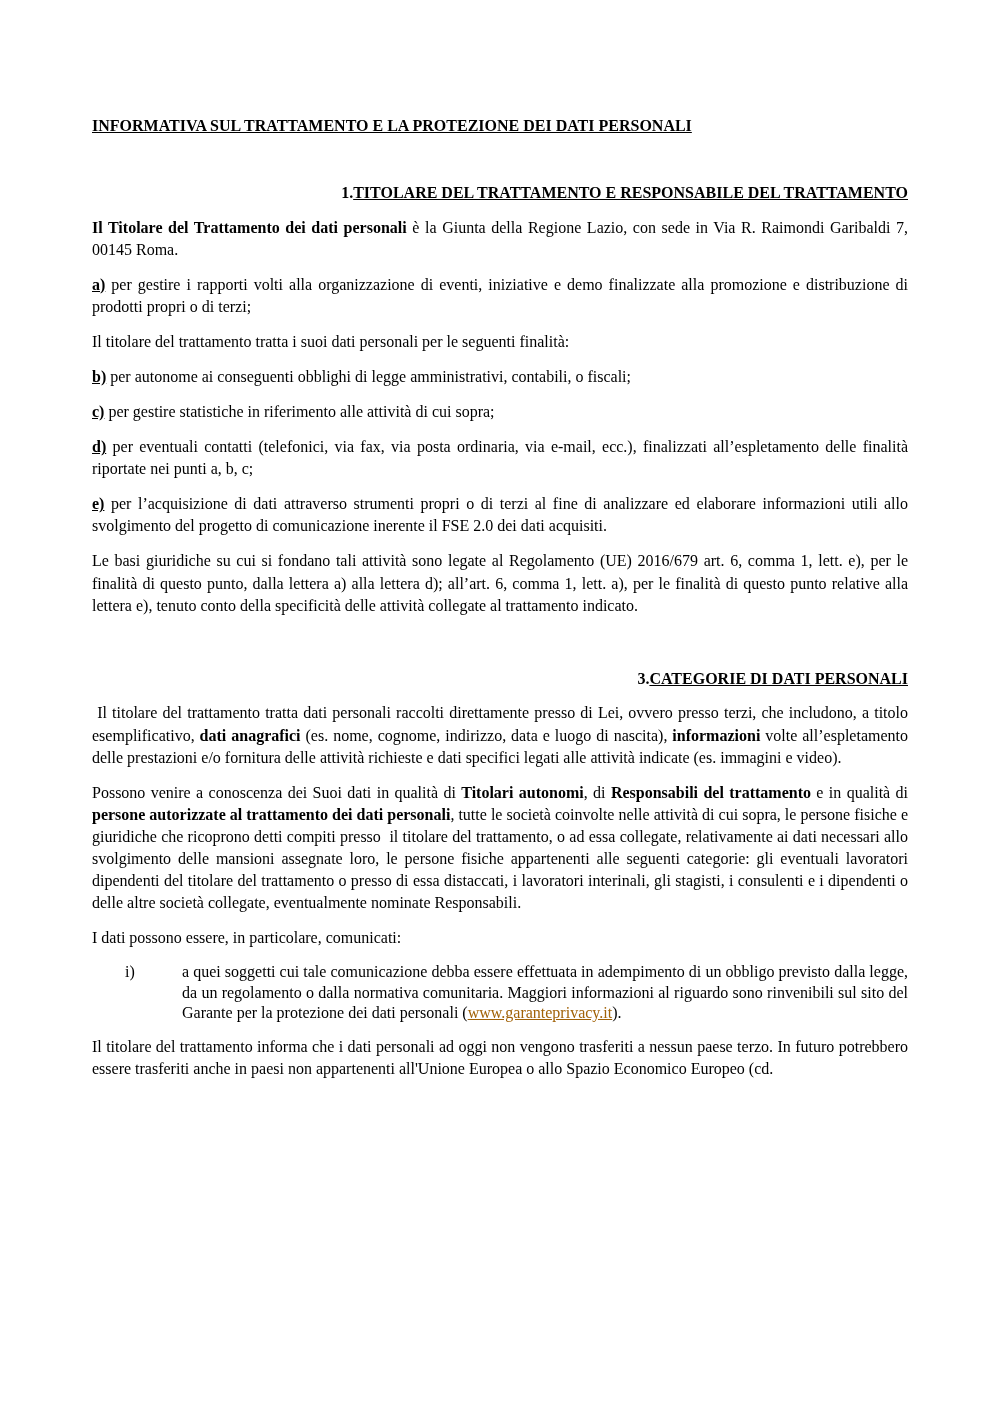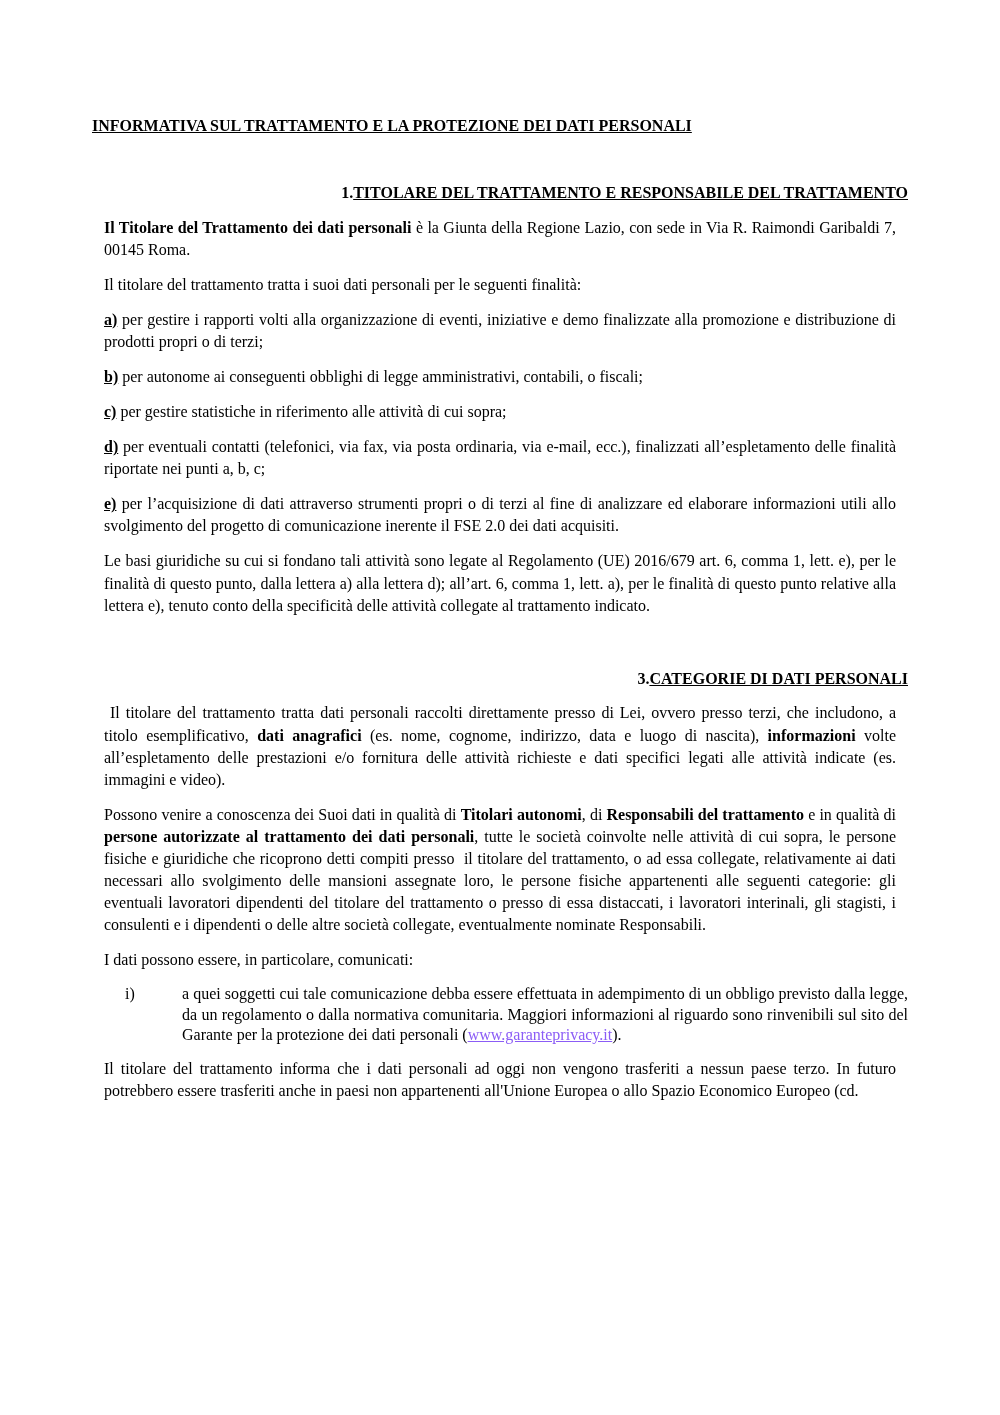--- a/index.html
+++ b/index.html
@@ -32,54 +32,54 @@
     line-height: 1.3;
     text-align: right;
   }
   .heading.spaced { margin-top: 52px; }
   .hnum {
     display: inline-block;
     width: 22px;
   }
   .htxt { text-decoration: underline; }
   p.para {
-    margin: 13px 12px;
+    margin: 13px 0;
     line-height: 1.38;
     text-align: justify;
   }
   .roman-item {
     position: relative;
     padding-left: 90px;
     margin: 11px 0;
     line-height: 1.27;
     text-align: justify;
   }
   .roman-item .marker {
     position: absolute;
     left: 33px;
     top: 0;
   }
   .b { font-weight: bold; }
   .u { text-decoration: underline; }
   a.doclink {
-    color: #8b5cf6;
+    color: #a16207;
     text-decoration: underline;
     cursor: pointer;
   }
 </style>
 </head>
 <body>
 
 <div class="page">
   <div>
       <div class="doc-title">INFORMATIVA SUL TRATTAMENTO E LA PROTEZIONE DEI DATI PERSONALI</div>
       <div class="heading"><span class="hnum">1.</span><span class="htxt">TITOLARE DEL TRATTAMENTO E RESPONSABILE DEL TRATTAMENTO</span></div>
       <p class="para"><span class="b ">Il Titolare del Trattamento dei dati personali</span><span class=""> è la Giunta della Regione Lazio, con sede in Via R. Raimondi Garibaldi 7, 00145 Roma.</span></p>
+      <p class="para"><span class="b u">a)</span><span class=""> per gestire i rapporti volti alla organizzazione di eventi, iniziative e demo finalizzate alla promozione e distribuzione di prodotti propri o di terzi;</span></p>
       <p class="para"><span class="">Il titolare del trattamento tratta i suoi dati personali per le seguenti finalità:</span></p>
-      <p class="para"><span class="b u">a)</span><span class=""> per gestire i rapporti volti alla organizzazione di eventi, iniziative e demo finalizzate alla promozione e distribuzione di prodotti propri o di terzi;</span></p>
       <p class="para"><span class="b u">b)</span><span class=""> per autonome ai conseguenti obblighi di legge amministrativi, contabili, o fiscali;</span></p>
       <p class="para"><span class="b u">c)</span><span class=""> per gestire statistiche in riferimento alle attività di cui sopra;</span></p>
       <p class="para"><span class="b u">d)</span><span class=""> per eventuali contatti (telefonici, via fax, via posta ordinaria, via e-mail, ecc.), finalizzati all’espletamento delle finalità riportate nei punti a, b, c;</span></p>
       <p class="para"><span class="b u">e)</span><span class=""> per l’acquisizione di dati attraverso strumenti propri o di terzi al fine di analizzare ed elaborare informazioni utili allo svolgimento del progetto di comunicazione inerente il FSE 2.0 dei dati acquisiti.</span></p>
       <p class="para"><span class="">Le basi giuridiche su cui si fondano tali attività sono legate al Regolamento (UE) 2016/679 art. 6, comma 1, lett. e), per le finalità di questo punto, dalla lettera a) alla lettera d); all’art. 6, comma 1, lett. a), per le finalità di questo punto relative alla lettera e), tenuto conto della specificità delle attività collegate al trattamento indicato.</span></p>
       <div class="heading spaced"><span class="hnum">3.</span><span class="htxt">CATEGORIE DI DATI PERSONALI</span></div>
       <p class="para"><span class="">&nbsp;Il titolare del trattamento tratta dati personali raccolti direttamente presso di Lei, ovvero presso terzi, che includono, a titolo esemplificativo, </span><span class="b ">dati anagrafici</span><span class=""> (es. nome, cognome, indirizzo, data e luogo di nascita), </span><span class="b ">informazioni</span><span class=""> volte all’espletamento delle prestazioni e/o fornitura delle attività richieste e dati specifici legati alle attività indicate (es. immagini e video).</span></p>
       <p class="para"><span class="">Possono venire a conoscenza dei Suoi dati in qualità di </span><span class="b ">Titolari autonomi</span><span class="">, di </span><span class="b ">Responsabili del trattamento</span><span class=""> e in qualità di </span><span class="b ">persone autorizzate al trattamento dei dati personali</span><span class="">, tutte le società coinvolte nelle attività di cui sopra, le persone fisiche e giuridiche che ricoprono detti compiti presso&nbsp; il titolare del trattamento, o ad essa collegate, relativamente ai dati necessari allo svolgimento delle mansioni assegnate loro, le persone fisiche appartenenti alle seguenti categorie: gli eventuali lavoratori dipendenti del titolare del trattamento o presso di essa distaccati, i lavoratori interinali, gli stagisti, i consulenti e i dipendenti o delle altre società collegate, eventualmente nominate Responsabili.</span></p>
       <p class="para"><span class="">I dati possono essere, in particolare, comunicati:</span></p>
       <div class="roman-item"><span class="marker">i)</span><span><span class="">a quei soggetti cui tale comunicazione debba essere effettuata in adempimento di un obbligo previsto dalla legge, da un regolamento o dalla normativa comunitaria. Maggiori informazioni al riguardo sono rinvenibili sul sito del Garante per la protezione dei dati personali (</span><a class="doclink">www.garanteprivacy.it</a><span class="">).</span></span></div>

